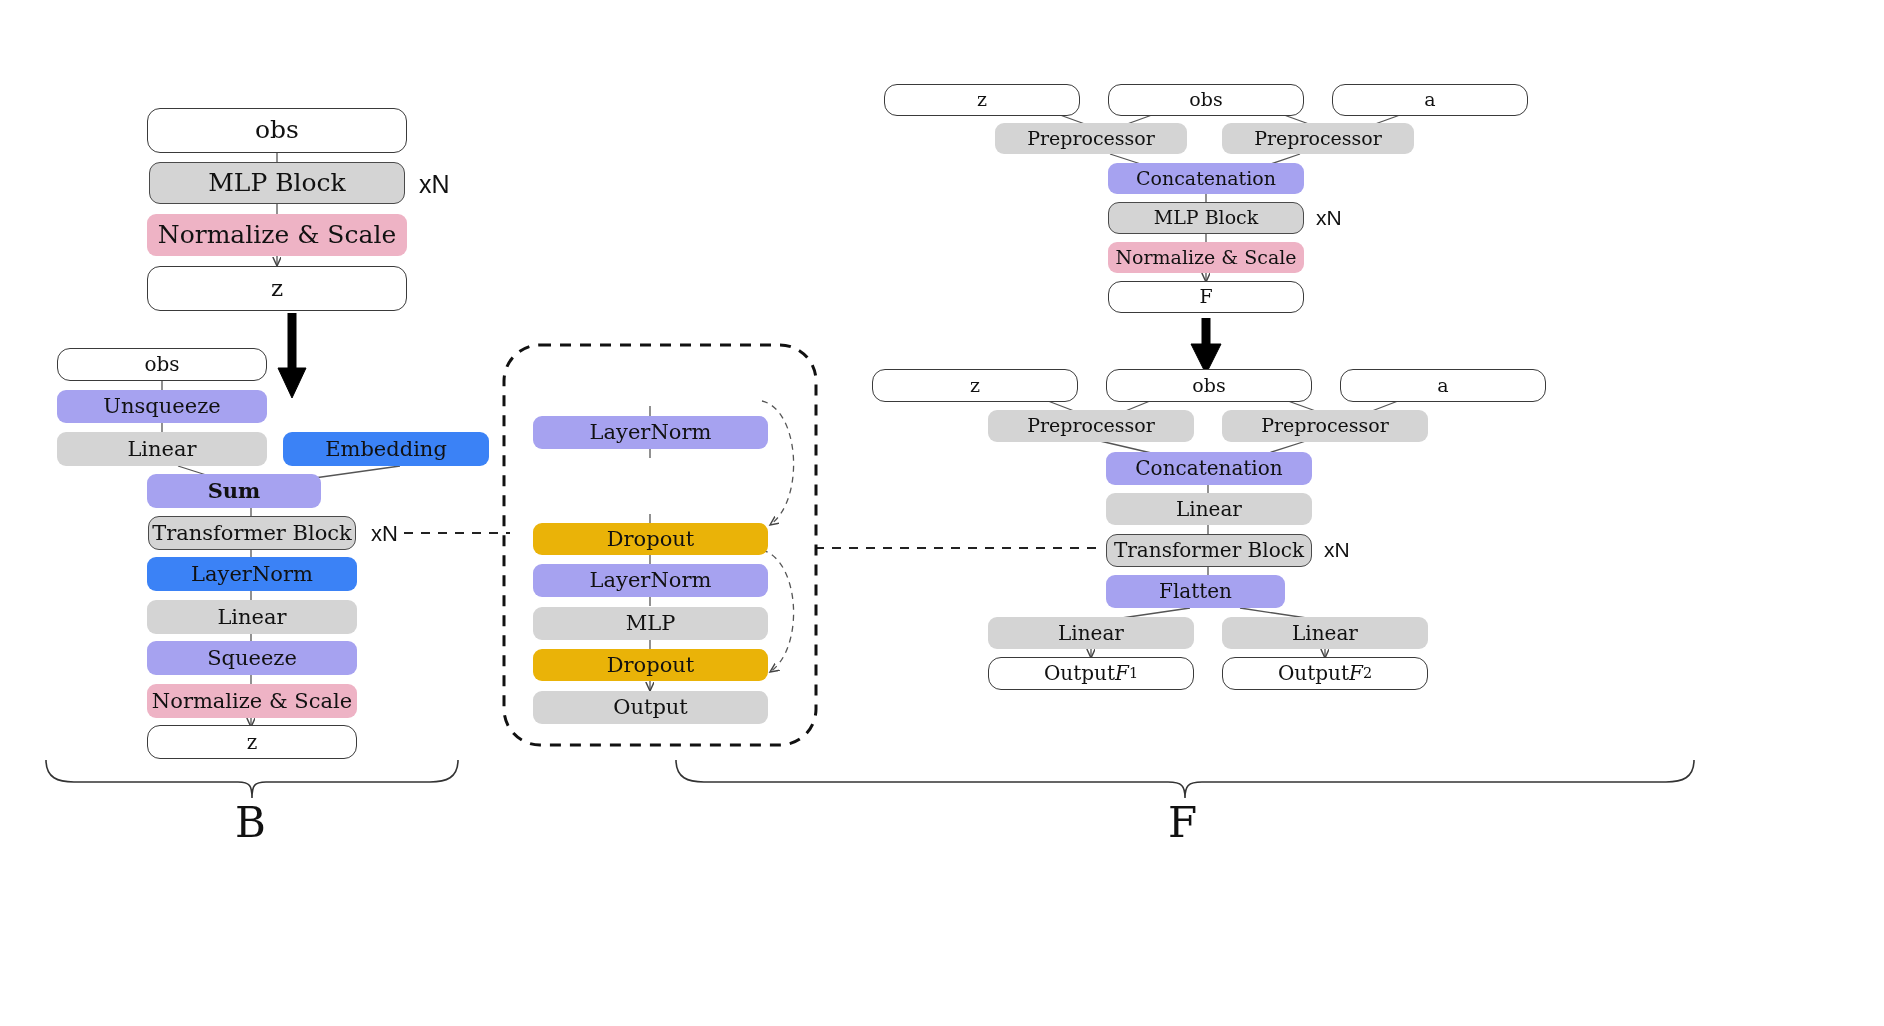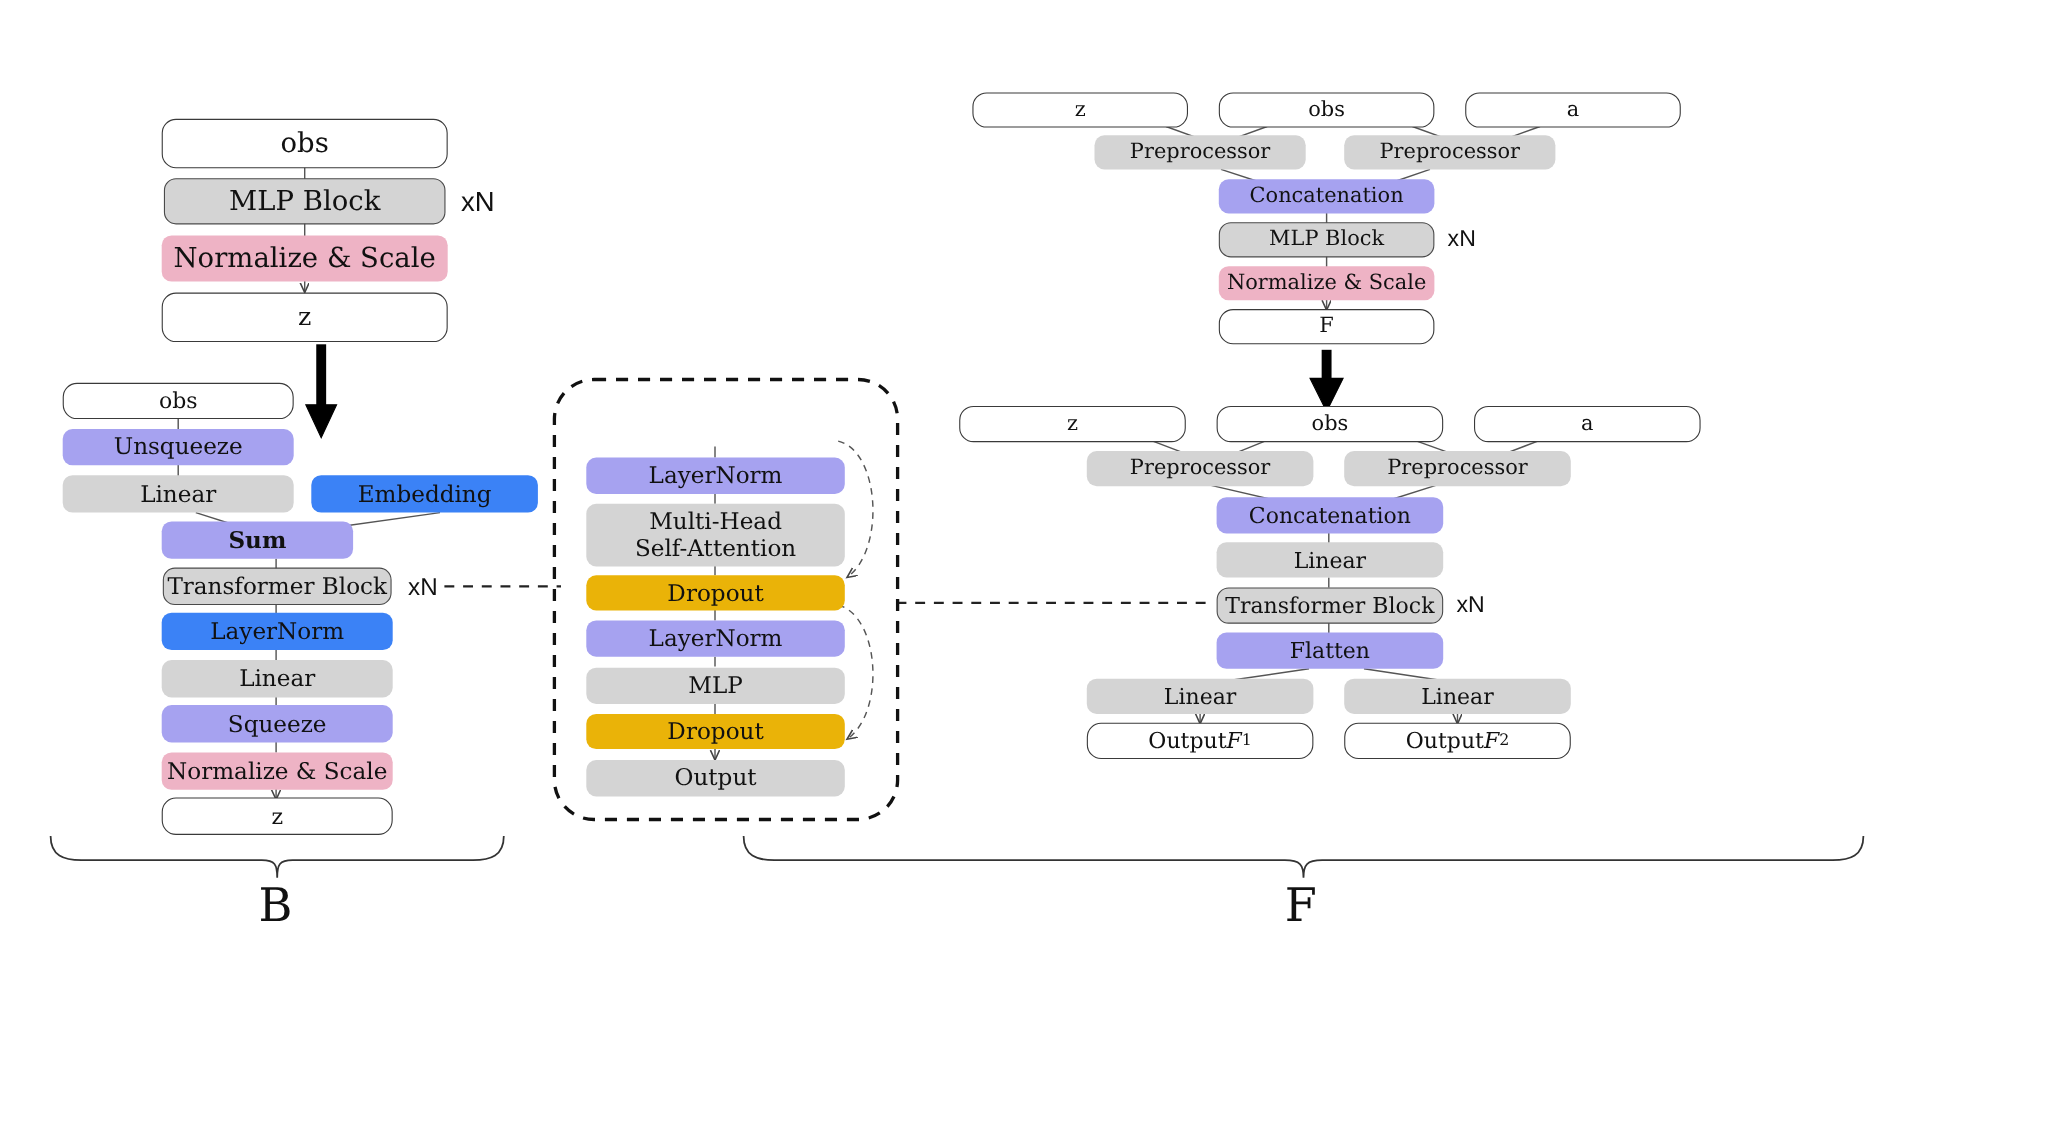--- a/index.html
+++ b/index.html
@@ -151,24 +151,20 @@
   <div class="node grey-out f-serif" style="left:148px;top:516px;width:208px;height:34px;font-size:21px;">Transformer Block</div>
   <div class="node pink2 f-serif" style="left:147px;top:557px;width:210px;height:34px;font-size:21px;">LayerNorm</div>
   <div class="node grey f-serif" style="left:147px;top:600px;width:210px;height:34px;font-size:21px;">Linear</div>
   <div class="node blue f-serif" style="left:147px;top:641px;width:210px;height:34px;font-size:21px;">Squeeze</div>
   <div class="node pink f-serif" style="left:147px;top:684px;width:210px;height:34px;font-size:21px;">Normalize &amp; Scale</div>
   <div class="node io f-serif" style="left:147px;top:725px;width:210px;height:34px;font-size:20px;">z</div>
   <div class="lbl f-sans" style="left:371px;top:521px;font-size:22px;">xN</div>
   <div class="lbl f-serif" style="left:235px;top:798px;font-size:42px;">B</div>
 
   <div class="node blue f-serif" style="left:533px;top:416px;width:235px;height:33px;font-size:21px;">LayerNorm</div>
-  <div class="node grey f-serif two-line" style="left:533px;top:458px;width:235px;height:57px;font-size:21px;">
-    <span>Multi-Head</span>
-    <span>Self-Attention</span>
-  </div>
   <div class="node faint f-serif" style="left:533px;top:523px;width:235px;height:32px;font-size:21px;">Dropout</div>
   <div class="node blue f-serif" style="left:533px;top:564px;width:235px;height:33px;font-size:21px;">LayerNorm</div>
   <div class="node grey f-serif" style="left:533px;top:607px;width:235px;height:33px;font-size:21px;">MLP</div>
   <div class="node faint f-serif" style="left:533px;top:649px;width:235px;height:32px;font-size:21px;">Dropout</div>
   <div class="node grey f-serif" style="left:533px;top:691px;width:235px;height:33px;font-size:21px;">Output</div>
 
   <div class="node io f-serif" style="left:884px;top:84px;width:196px;height:32px;font-size:19px;">z</div>
   <div class="node io f-serif" style="left:1108px;top:84px;width:196px;height:32px;font-size:19px;">obs</div>
   <div class="node io f-serif" style="left:1332px;top:84px;width:196px;height:32px;font-size:19px;">a</div>
   <div class="node grey f-serif" style="left:995px;top:123px;width:192px;height:31px;font-size:19px;">Preprocessor</div>
@@ -180,21 +176,21 @@
   <div class="lbl f-sans" style="left:1316px;top:206px;font-size:21px;">xN</div>
 
   <div class="node io f-serif" style="left:872px;top:369px;width:206px;height:33px;font-size:19px;">z</div>
   <div class="node io f-serif" style="left:1106px;top:369px;width:206px;height:33px;font-size:19px;">obs</div>
   <div class="node io f-serif" style="left:1340px;top:369px;width:206px;height:33px;font-size:19px;">a</div>
   <div class="node grey f-serif" style="left:988px;top:410px;width:206px;height:32px;font-size:19px;">Preprocessor</div>
   <div class="node grey f-serif" style="left:1222px;top:410px;width:206px;height:32px;font-size:19px;">Preprocessor</div>
   <div class="node blue f-serif" style="left:1106px;top:452px;width:206px;height:33px;font-size:20px;">Concatenation</div>
   <div class="node grey f-serif" style="left:1106px;top:493px;width:206px;height:32px;font-size:20px;">Linear</div>
   <div class="node grey-out f-serif" style="left:1106px;top:534px;width:206px;height:33px;font-size:20px;">Transformer Block</div>
-  <div class="node blue f-serif" style="left:1106px;top:575px;width:206px;height:33px;font-size:20px;">Flatten</div>
+  <div class="node blue f-serif" style="left:1106px;top:575px;width:179px;height:33px;font-size:20px;">Flatten</div>
   <div class="lbl f-sans" style="left:1324px;top:538px;font-size:21px;">xN</div>
 
   <div class="node grey f-serif" style="left:988px;top:617px;width:206px;height:32px;font-size:20px;">Linear</div>
   <div class="node grey f-serif" style="left:1222px;top:617px;width:206px;height:32px;font-size:20px;">Linear</div>
 
   <div class="node io f-serif" style="left:988px;top:657px;width:206px;height:33px;font-size:20px;">
     <span>Output </span>
     <span class="ital">F</span>
     <sub>1</sub>
   </div>

